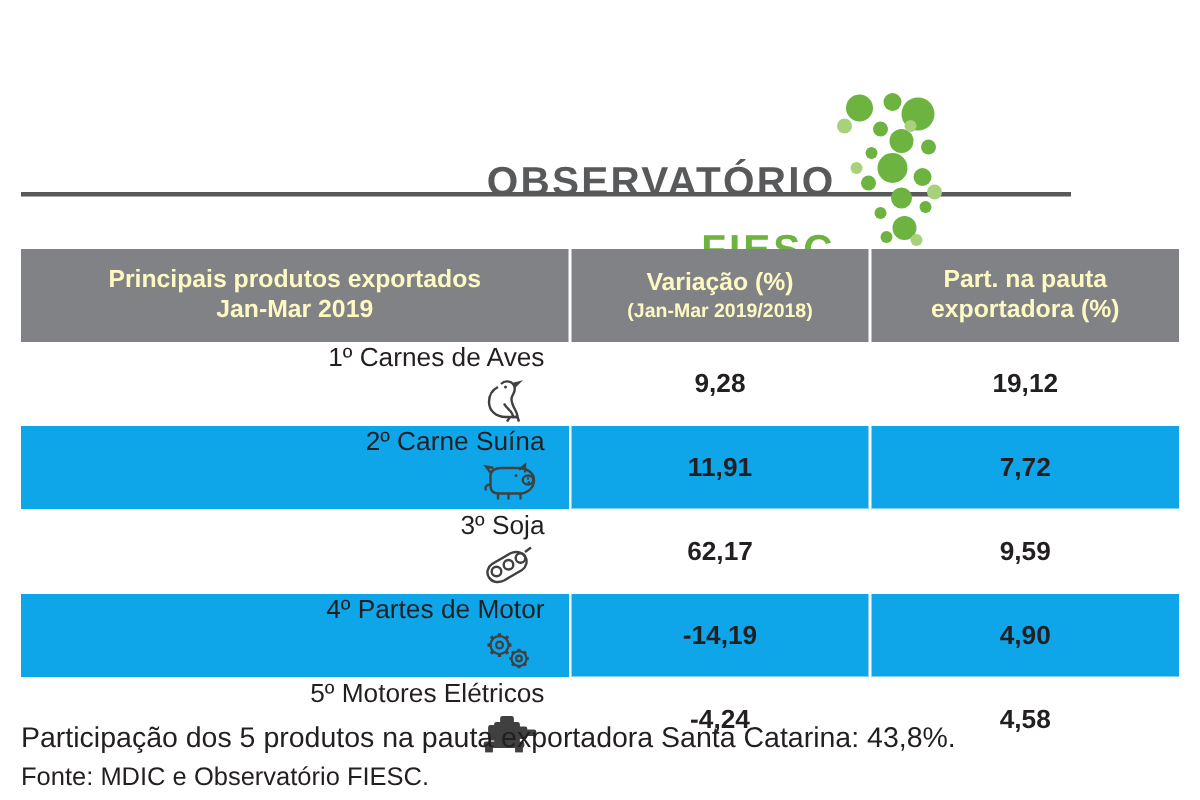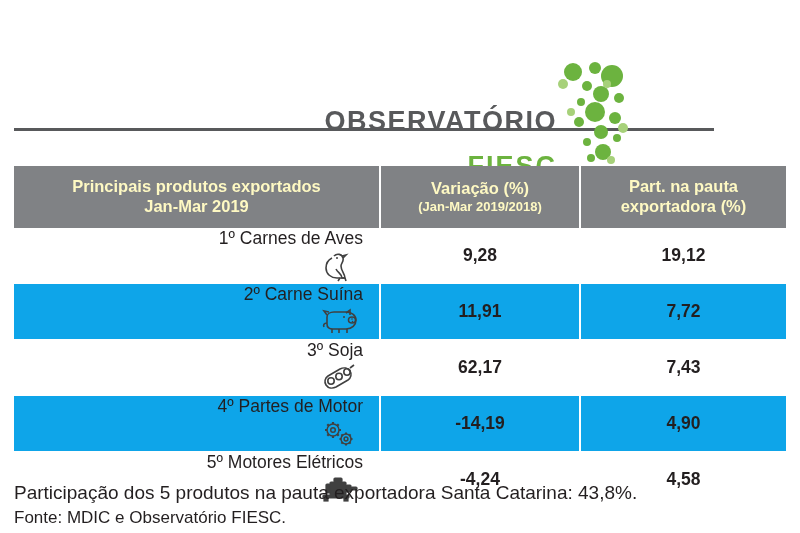--- a/index.html
+++ b/index.html
@@ -276,21 +276,21 @@
               <path d="M6 22c-2-3-1-7 2-9l12-7c4-2 8-1 10 2 2 3 1 7-2 9l-12 7c-4 2-8 1-10-2z"></path>
               <circle cx="11" cy="18" r="3.2"></circle>
               <circle cx="19" cy="13.5" r="3.2"></circle>
               <circle cx="27" cy="9" r="3.2"></circle>
               <path d="M30 5l4-3"></path>
             </svg>
           </span>
         </div>
       </td>
       <td class="cell num-cell">62,17</td>
-      <td class="cell num-cell">7,43</td>
+      <td class="cell num-cell">9,59</td>
     </tr>
 
     <tr class="row-b">
       <td class="cell prod-cell">
         <div class="prod-inner">
           <span class="prod-label">4º Partes de Motor</span>
           <span class="prod-icon">
             <svg width="42" height="32" viewBox="0 0 42 32" fill="none" stroke="#404040" stroke-width="1.5">
               <g>
                 <circle cx="14" cy="12" r="6"></circle>

